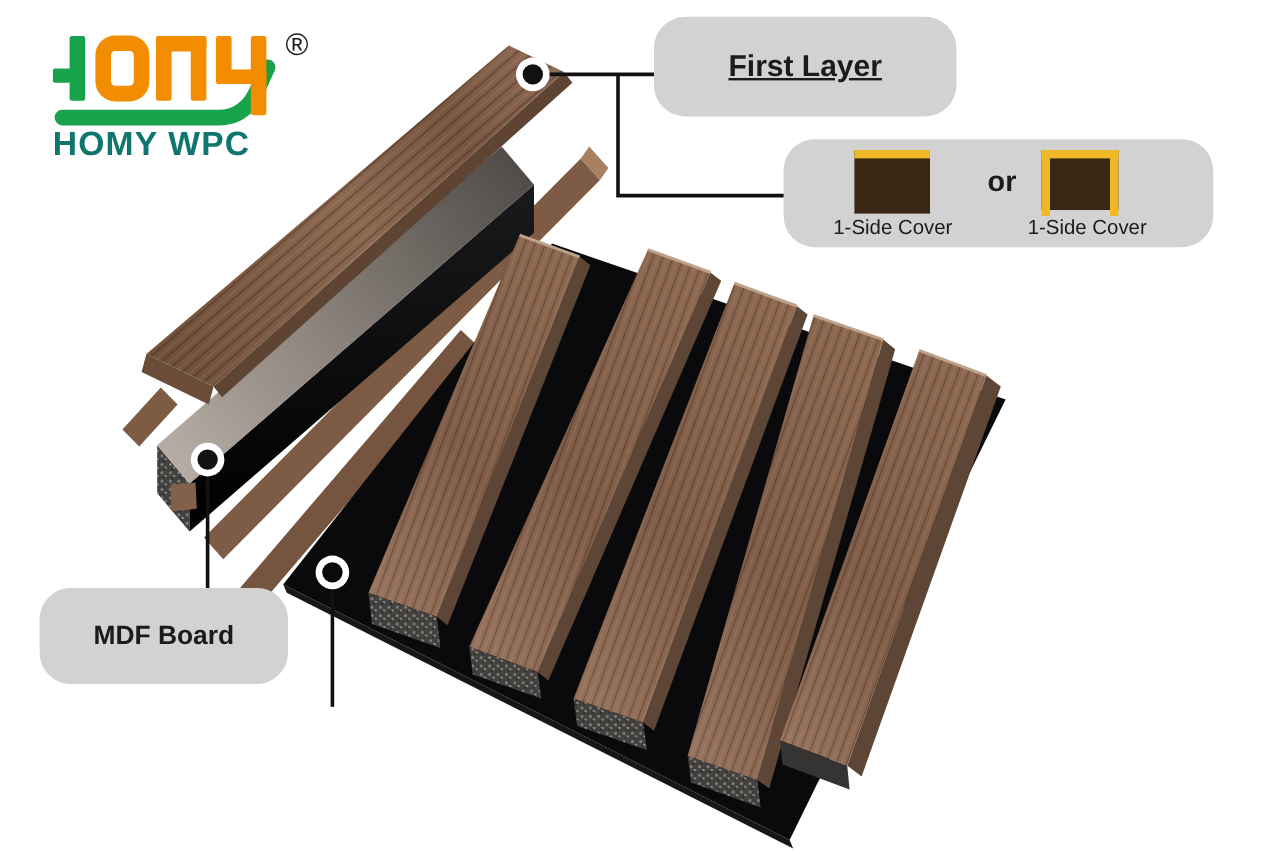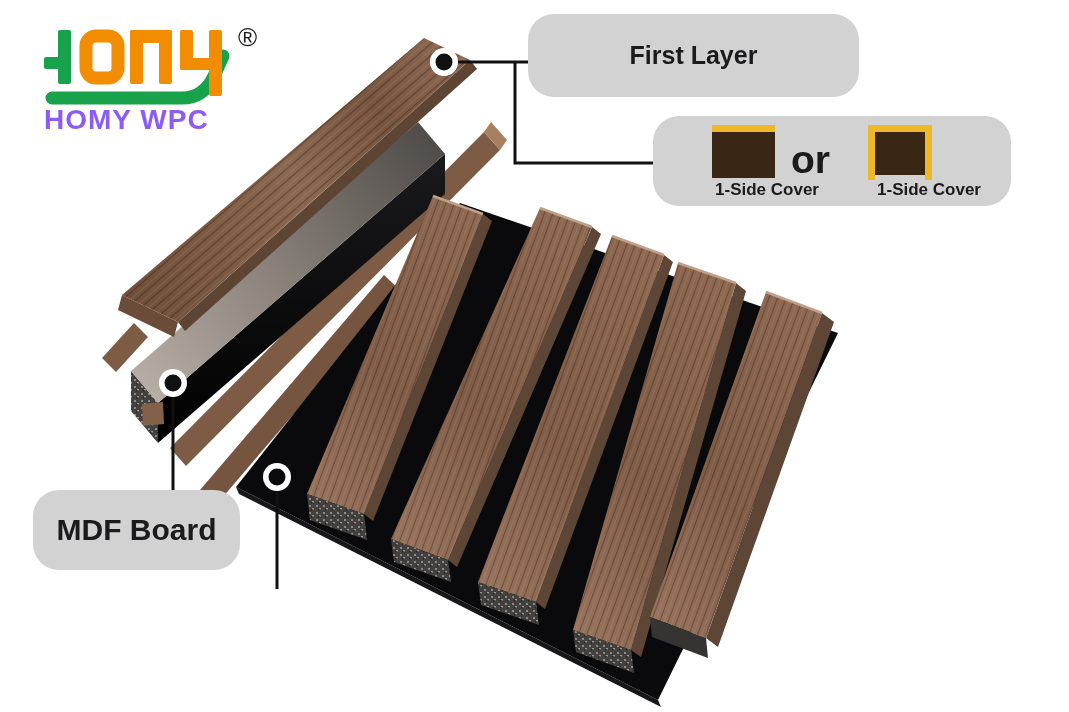--- a/index.html
+++ b/index.html
@@ -7,58 +7,58 @@
     position:relative;width:1069px;height:712px;overflow:hidden;background:#ffffff;
     font-family:"Liberation Sans",sans-serif;
   }
   .layer-svg{position:absolute;left:0;top:0;}
   
   .callout{
     position:absolute;background:#D2D2D2;border-radius:26px;
     display:flex;align-items:center;justify-content:center;
     color:#1B1B1D;font-weight:bold;
   }
-  .callout.first-layer{left:528px;top:14px;width:331px;height:83px;font-size:25px;}
-  .callout.mdf{left:33px;top:490px;width:207px;height:80px;font-size:30px;}
+  .callout.first-layer{left:545px;top:14px;width:252px;height:83px;font-size:25px;text-decoration:underline;}
+  .callout.mdf{left:33px;top:490px;width:207px;height:80px;font-size:22px;}
   .callout.pet{left:205px;top:588px;width:175px;height:80px;font-size:26px;}
   
   .cover-box{
     position:absolute;left:653px;top:116px;width:358px;height:90px;
     background:#D2D2D2;border-radius:26px;color:#1B1B1D;
   }
   .cover-box .or{
-    position:absolute;left:138px;top:126px;width:56px;text-align:left;
-    font-size:39px;font-weight:bold;top:22px;
+    position:absolute;left:138px;top:126px;width:56px;text-align:right;
+    font-size:24px;font-weight:bold;top:22px;
   }
   .icon-1side{
     position:absolute;left:59px;top:9px;width:63px;height:53px;
     background:#3A2614;border-top:7px solid #EFB827;box-sizing:border-box;
   }
   .icon-3side{
     position:absolute;left:215px;top:9px;width:64px;height:50px;
     background:#3A2614;border-top:7px solid #EFB827;
     border-left:7px solid #EFB827;border-right:7px solid #EFB827;
     box-sizing:border-box;
   }
   .icon-3side::before,.icon-3side::after{
     content:"";position:absolute;width:7px;height:5px;background:#EFB827;bottom:-5px;
   }
   .icon-3side::before{left:-7px;}
   .icon-3side::after{right:-7px;}
   .cover-label{
-    position:absolute;top:64px;width:150px;text-align:right;
-    font-size:17px;font-weight:bold;
+    position:absolute;top:64px;width:150px;text-align:center;
+    font-size:17px;font-weight:normal;
   }
   .cover-label.l1{left:16px;}
   .cover-label.l2{left:178px;}
   
   .logo{position:absolute;left:44px;top:24px;width:220px;height:116px;}
   .logo-sub{
     position:absolute;left:0px;top:80px;width:220px;
-    font-size:28px;font-weight:bold;letter-spacing:1px;color:#8b5cf6;
+    font-size:28px;font-weight:bold;letter-spacing:1px;color:#0f766e;
     white-space:nowrap;
   }
 </style>
 </head>
 <body>
 
 <div class="stage">
 
   <svg class="layer-svg" width="1069" height="712" viewBox="0 0 1069 712">
     <defs>

